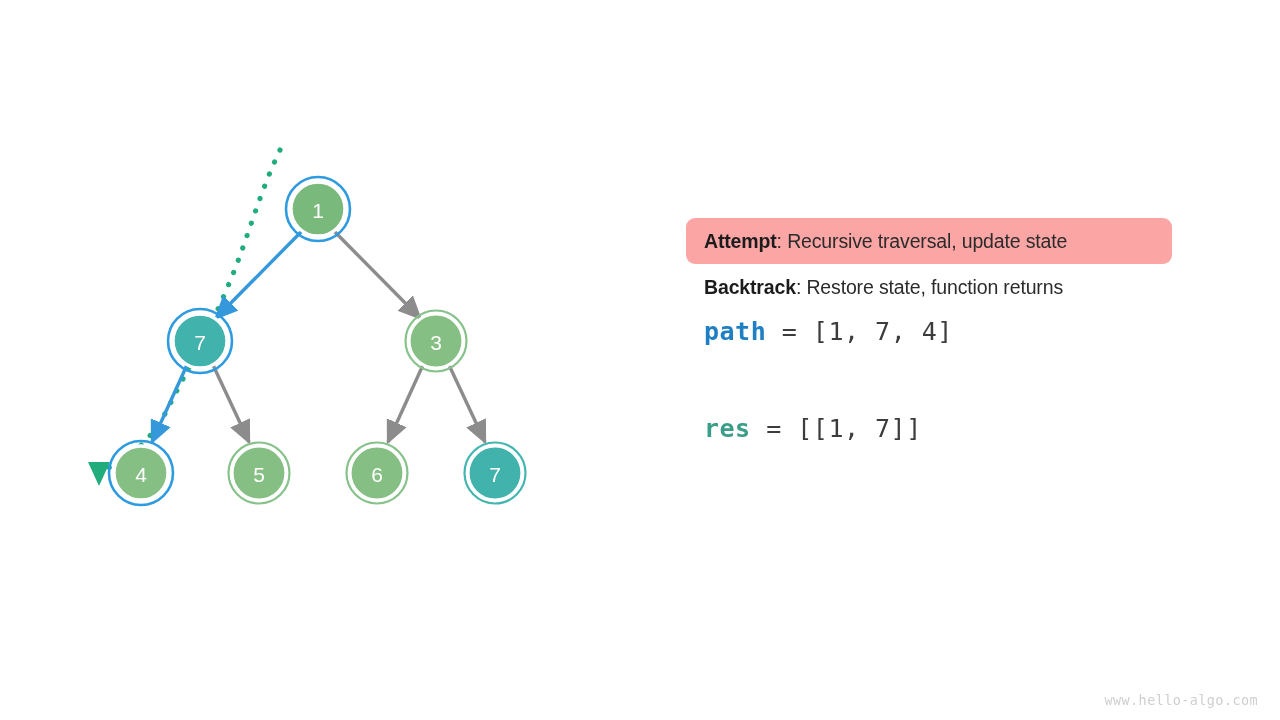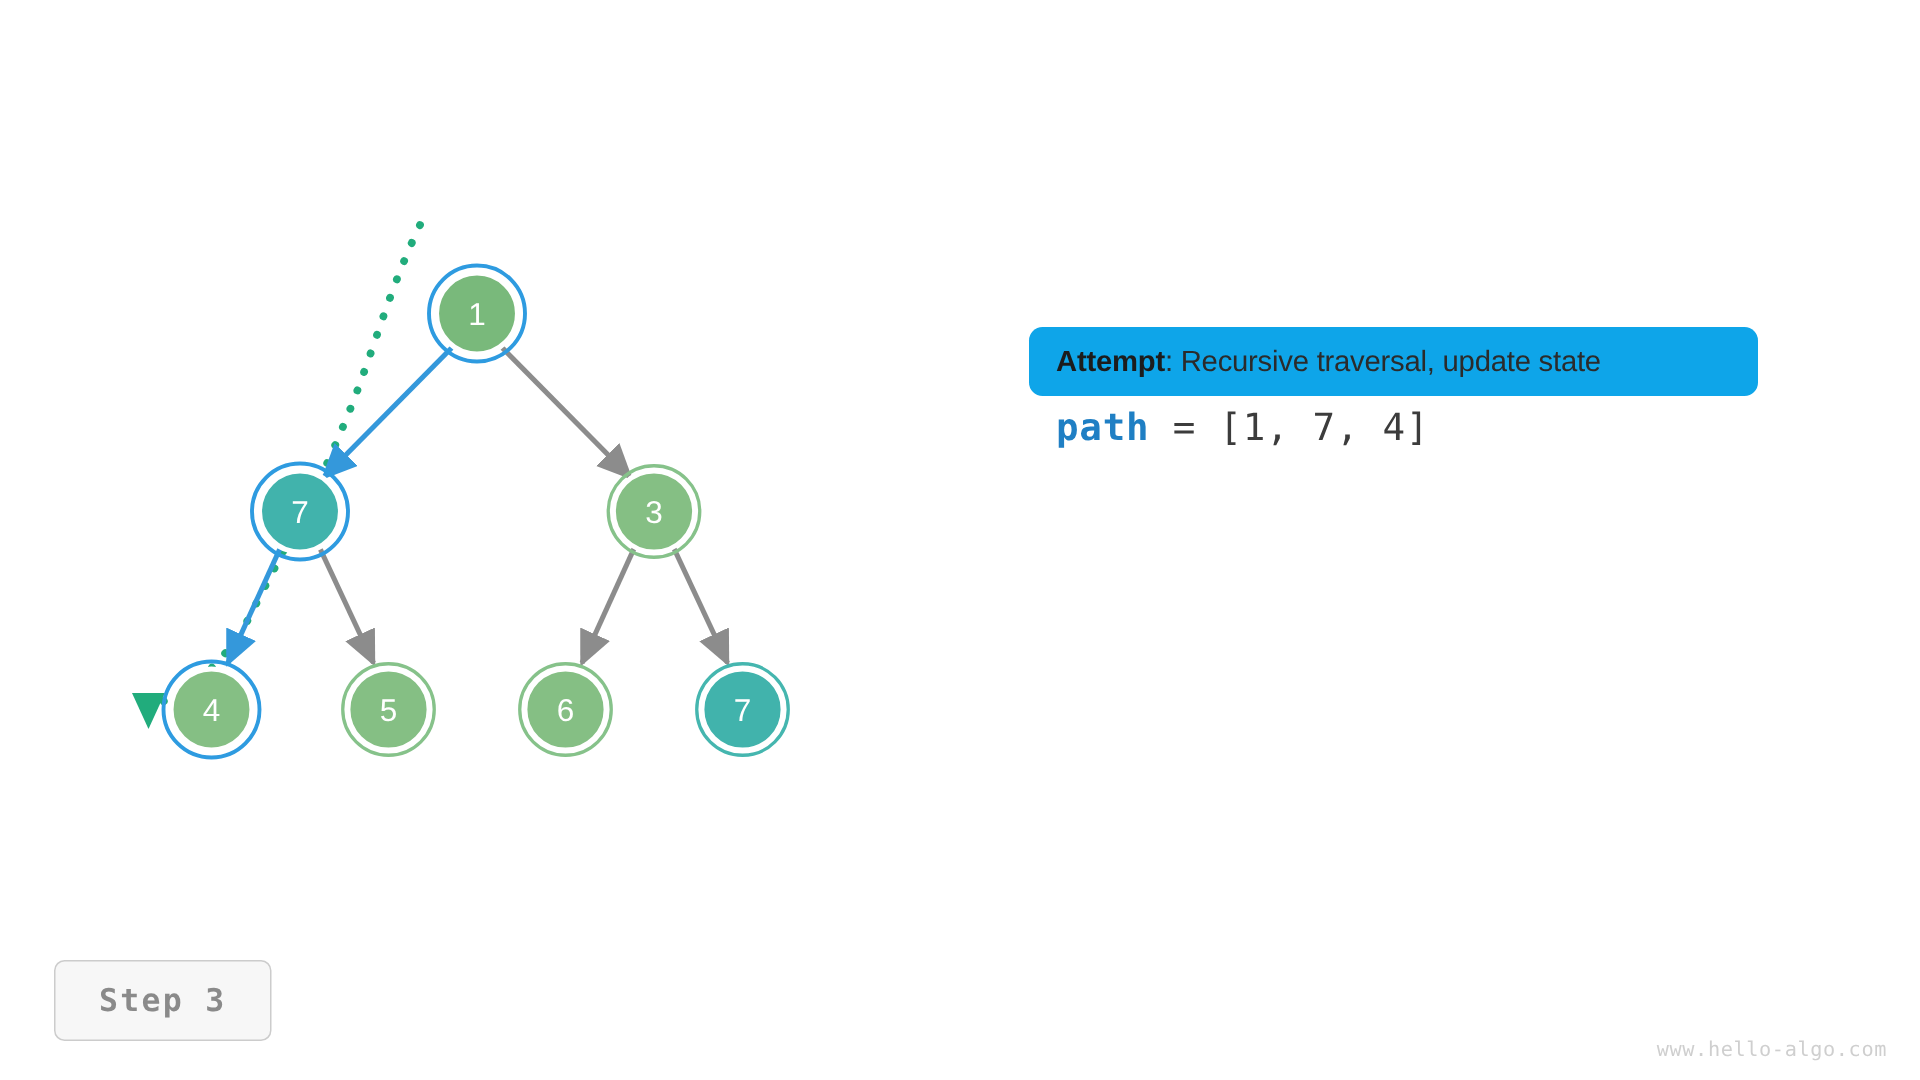--- a/index.html
+++ b/index.html
@@ -55,21 +55,21 @@
     line-height: 1.35;
     letter-spacing: -0.15px;
   }
 
   .info-line .lead {
     font-weight: bold;
     color: #1c1c1c;
   }
 
   .row-attempt {
-    background: #0ea5e9;
+    background: #fca5a5;
     border-radius: 9px;
     padding: 10px 18px;
     margin: 0;
     box-sizing: border-box;
   }
 
   .row-backtrack {
     padding: 10px 18px;
     margin: 0;
   }
@@ -202,27 +202,28 @@
       <text class="node-label" x="495" y="474">7</text>
     </g>
   </svg>
 
   <div id="info-panel">
 
     <div class="info-line row-attempt">
       <span class="lead">Attempt</span><span>: Recursive traversal, update state</span>
     </div>
 
+    <div class="info-line row-backtrack">
+      <span class="lead">Backtrack</span><span>: Restore state, function returns</span>
+    </div>
 
     <div class="code-line"><span class="var-path">path</span><span> = [1, 7, 4]</span></div>
 
     <div class="code-spacer"></div>
 
+    <div class="code-line"><span class="var-res">res</span><span> = [[1, 7]]</span></div>
 
   </div>
 
-  <div id="step-badge">
-    <span>Step 3</span>
-  </div>
 
   <div id="footer-url">www.hello-algo.com</div>
 
 </div>
 
 </body></html>

